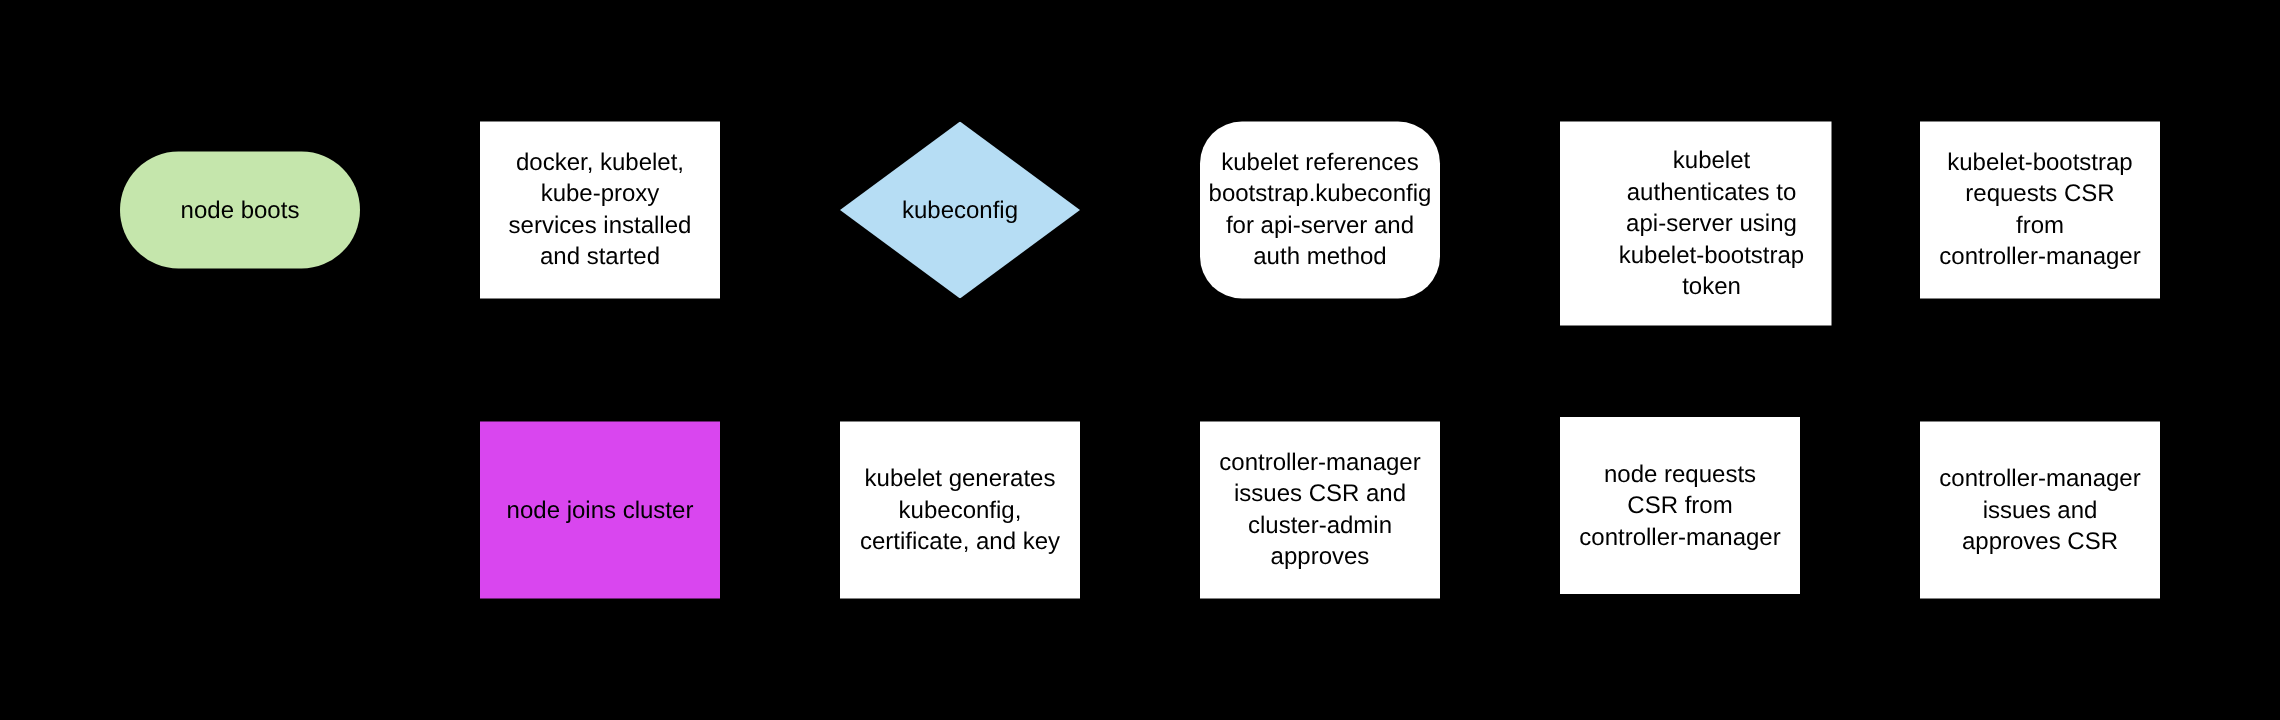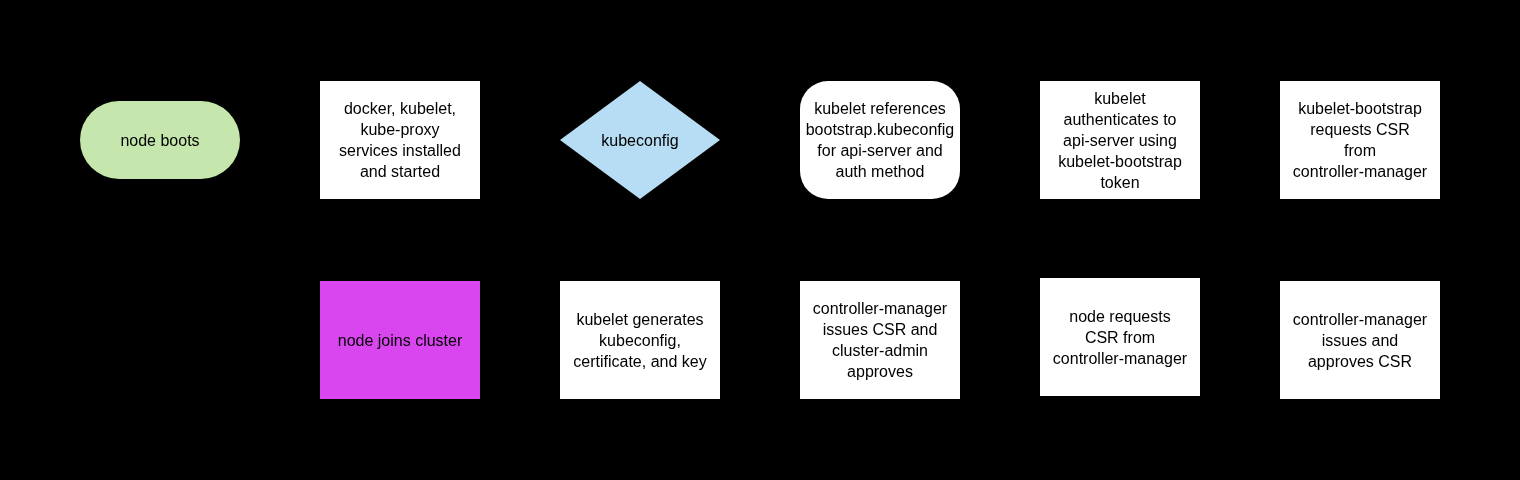--- a/index.html
+++ b/index.html
@@ -33,21 +33,21 @@
   .rect { background: #ffffff; }
   .pill { border-radius: 39px; }
   .diamond {
     clip-path: polygon(50% 0%, 100% 50%, 50% 100%, 0% 50%);
   }
   
   .n0  { left: 80px;   top: 101px; width: 160px; height: 78px;  }
   .n1  { left: 320px;  top: 81px;  width: 160px; height: 118px; }
   .n2  { left: 560px;  top: 81px;  width: 160px; height: 118px; }
   .n3  { left: 800px;  top: 81px;  width: 160px; height: 118px; }
-  .n4  { left: 1040px; top: 81px;  width: 160px; height: 118px; }
+  .n4  { left: 1040px; top: 81px;  width: 160px; height: 136px; padding-left: 21px; }
   .n5  { left: 1280px; top: 81px;  width: 160px; height: 118px; }
   .n6  { left: 80px;   top: 301px; width: 160px; height: 78px;  }
   .n7  { left: 320px;  top: 281px; width: 160px; height: 118px; }
   .n8  { left: 560px;  top: 281px; width: 160px; height: 118px; }
   .n9  { left: 800px;  top: 281px; width: 160px; height: 118px; }
   .n10 { left: 1040px; top: 278px; width: 160px; height: 118px; }
   .n11 { left: 1280px; top: 281px; width: 160px; height: 118px; }
 </style>
 </head>
 <body>

